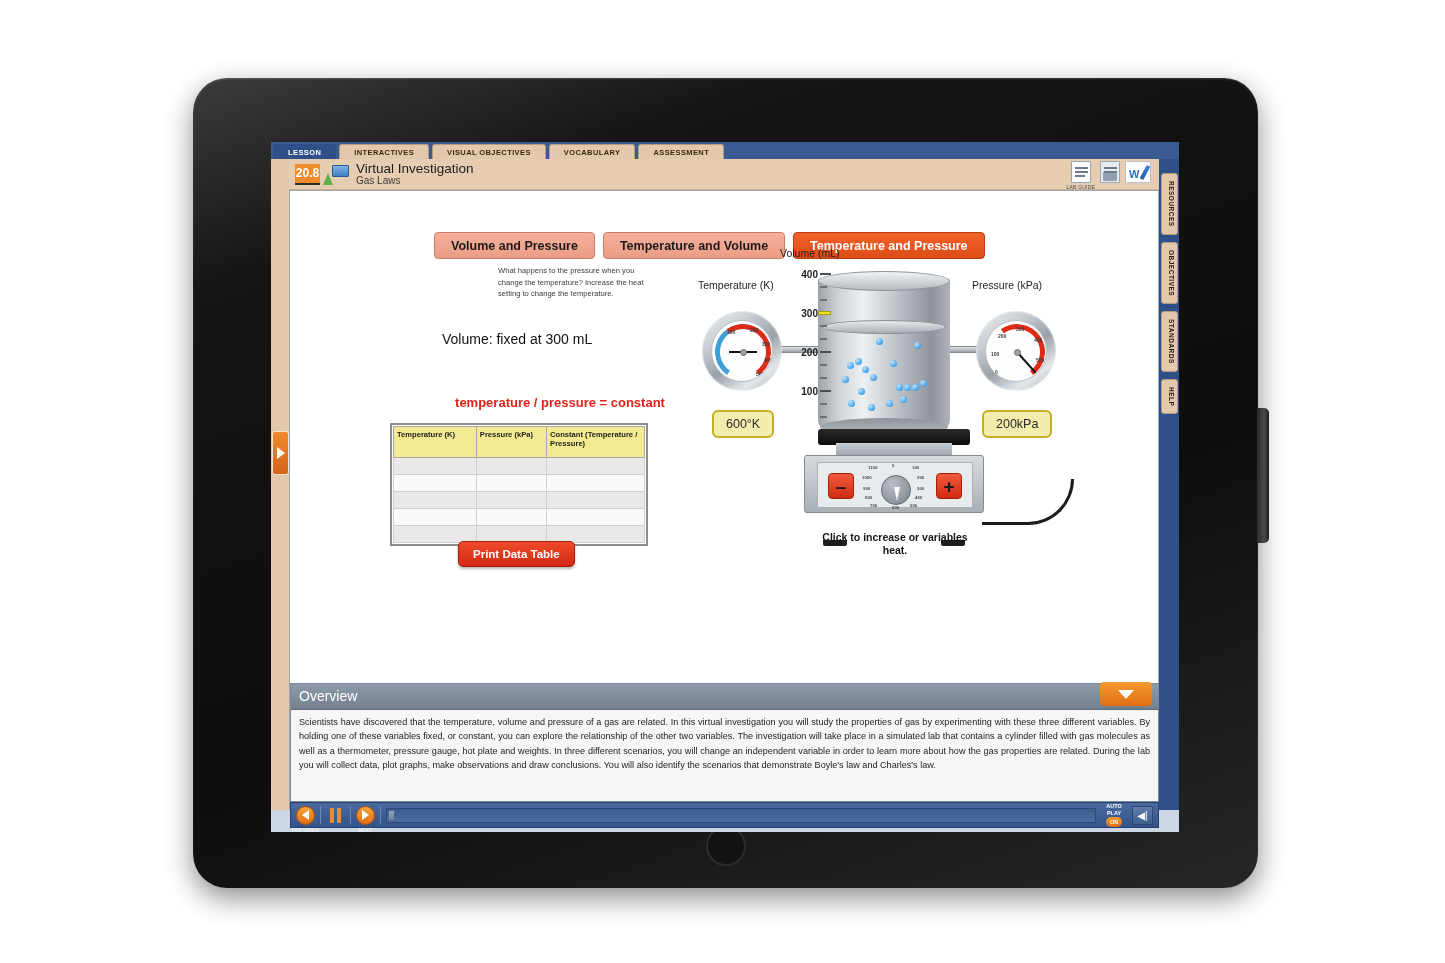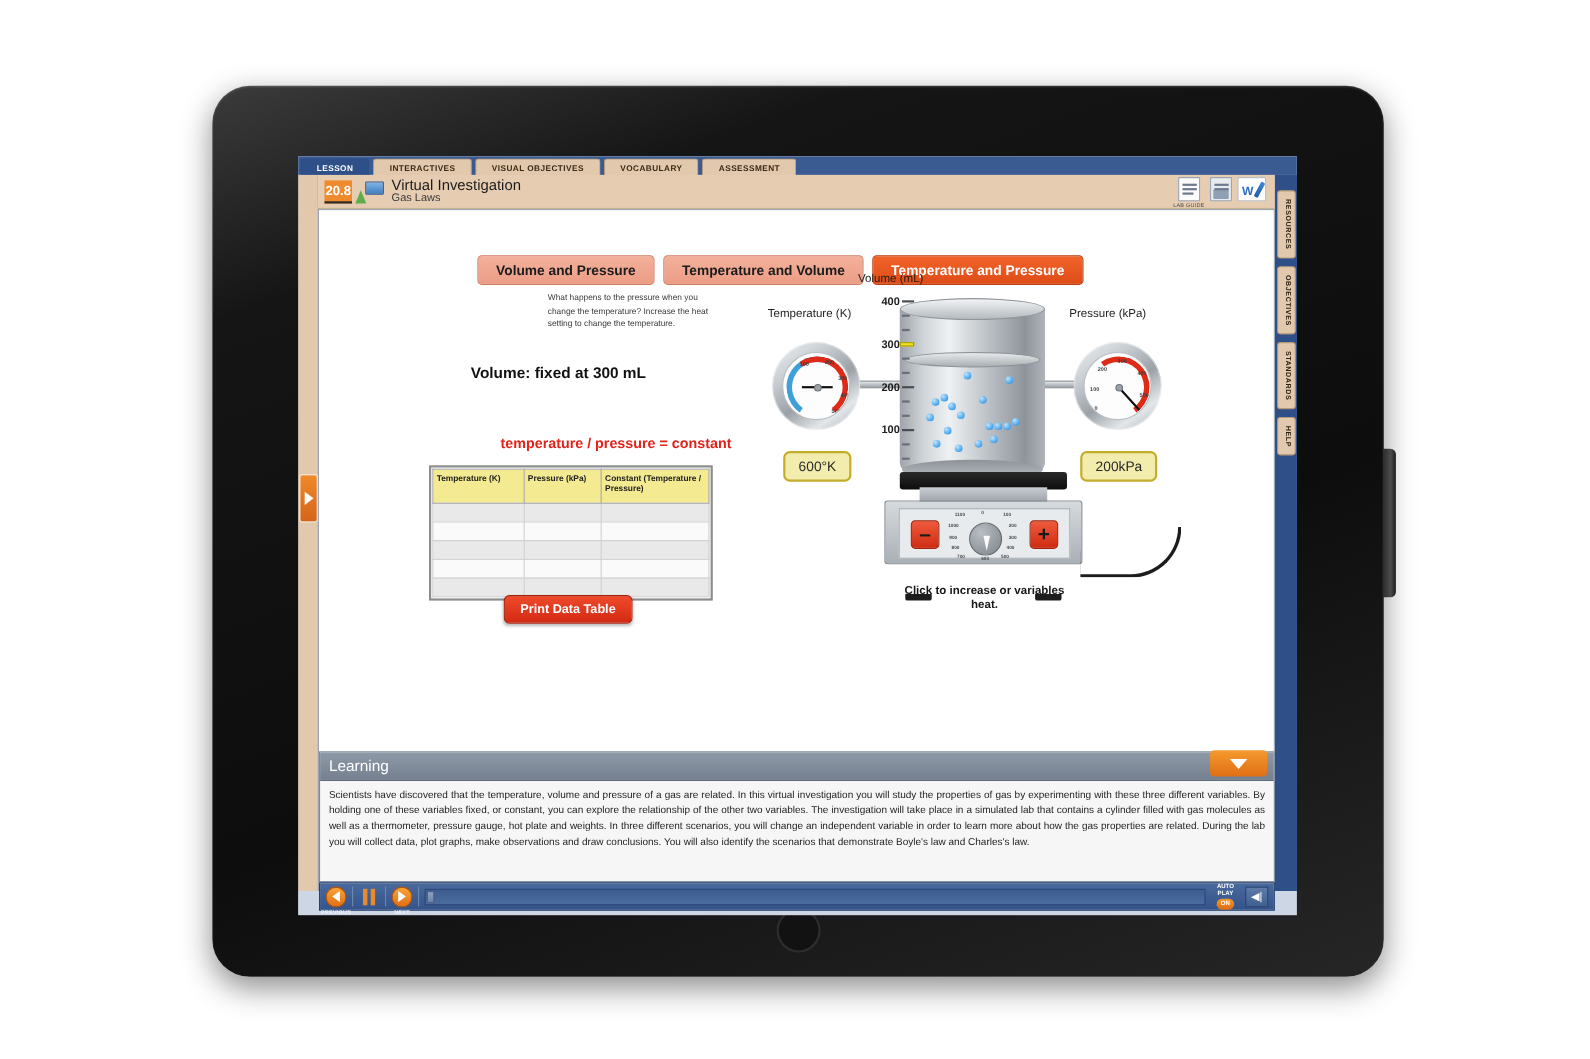--- a/index.html
+++ b/index.html
@@ -212,22 +212,22 @@
     color: #fff; border-color: #b93d10;
   }
 
   
   #prompt-text {
     position: absolute; left: 162px; top: 74px;
     width: 150px;
     font-size: 7.6px; line-height: 1.52; color: #3b3b3b; margin-left: 46px;
   }
   #fixed-label {
-    position: absolute; left: 138px; top: 140px;
-    font-size: 14px; font-weight: bold; color: #111;
+    position: absolute; left: 152px; top: 140px;
+    font-size: 14px; font-weight: normal; color: #111;
   }
   #relation-label {
     position: absolute; left: 120px; top: 204px;
     width: 300px; text-align: center;
     font-size: 13px; font-weight: bold; color: #e2231a;
   }
 
   
   #data-table-wrap {
     position: absolute; left: 100px; top: 232px;
@@ -812,21 +812,21 @@
       <div id="right-rail">
         <div class="side-tab">RESOURCES</div>
         <div class="side-tab">OBJECTIVES</div>
         <div class="side-tab">STANDARDS</div>
         <div class="side-tab">HELP</div>
       </div>
     </div>
 
     <div id="overview-panel">
       <div id="overview-head">
-        <div id="overview-title">Learning</div>
+        <div id="overview-title">Overview</div>
         <div id="overview-collapse">
           <div class="dn"></div>
         </div>
       </div>
       <div id="overview-body">Scientists have discovered that the temperature, volume and pressure of a gas are related. In this virtual investigation you will study the properties of gas by experimenting with these three different variables. By holding one of these variables fixed, or constant, you can explore the relationship of the other two variables. The investigation will take place in a simulated lab that contains a cylinder filled with gas molecules as well as a thermometer, pressure gauge, hot plate and weights. In three different scenarios, you will change an independent variable in order to learn more about how the gas properties are related.  During the lab you will collect data, plot graphs, make observations and draw conclusions. You will also identify the scenarios that demonstrate Boyle's law and Charles's law.</div>
     </div>
 
     <div id="player-bar">
       <div class="round-btn">
         <div class="arrow-l"></div>

